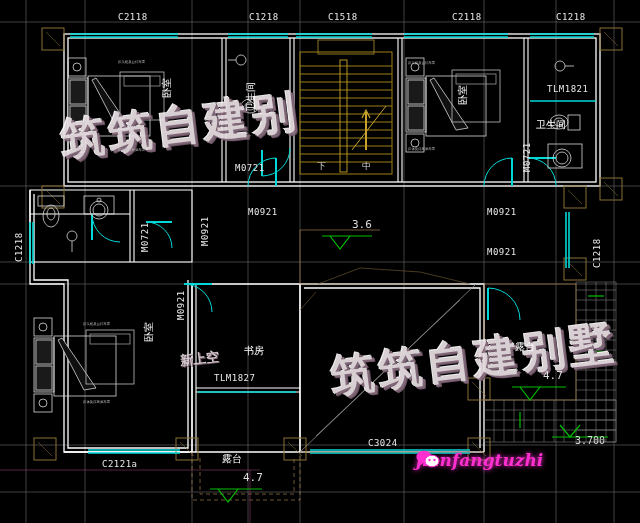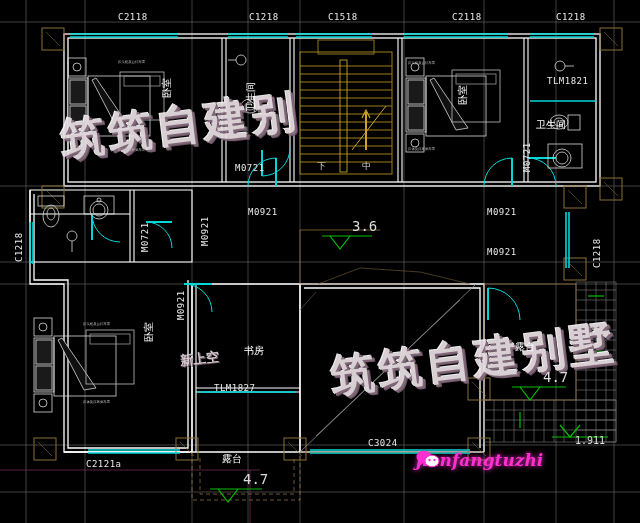--- a/index.html
+++ b/index.html
@@ -8,21 +8,21 @@
   #plan{position:relative;width:640px;height:523px;background:#000;}
   #plan svg{position:absolute;left:0;top:0;}
 
   
   .lbl{position:absolute;color:#e8e8e8;font-size:9px;letter-spacing:.5px;
        white-space:nowrap;font-family:"DejaVu Sans Mono","Liberation Mono",monospace;}
   .lbl.v{transform-origin:0 0;transform:rotate(-90deg);}
   .cn{position:absolute;color:#ffffff;font-size:10px;white-space:nowrap;
       font-family:"DejaVu Sans","Liberation Sans",sans-serif;}
   .cn.v{transform-origin:0 0;transform:rotate(-90deg);}
-  .elev{position:absolute;color:#dcdcdc;font-size:14px;white-space:nowrap;
+  .elev{position:absolute;color:#dcdcdc;font-size:11px;white-space:nowrap;
         font-family:"DejaVu Sans Mono","Liberation Mono",monospace;}
   .tiny{position:absolute;color:#bdbdbd;font-size:3.4px;white-space:nowrap;
         font-family:"DejaVu Sans Mono","Liberation Mono",monospace;}
   .stairdir{position:absolute;color:#d8d8d8;font-size:9px;
             font-family:"DejaVu Sans","Liberation Sans",sans-serif;}
 
   
   .wm{position:absolute;white-space:nowrap;font-weight:bold;
       font-family:"DejaVu Sans","Liberation Sans",sans-serif;
       color:#e9dfe4;
@@ -383,47 +383,47 @@
   <span class="bt">jianfangtuzhi</span>
 </div>
 
 <div class="lbl" style="left:118px;top:12px">C2118</div>
 <div class="lbl" style="left:249px;top:12px">C1218</div>
 <div class="lbl" style="left:328px;top:12px">C1518</div>
 <div class="lbl" style="left:452px;top:12px">C2118</div>
 <div class="lbl" style="left:556px;top:12px">C1218</div>
 <div class="lbl v" style="left:14px;top:262px">C1218</div>
 <div class="lbl v" style="left:592px;top:268px">C1218</div>
-<div class="lbl" style="left:86px;top:459px">C2121a</div>
+<div class="lbl" style="left:102px;top:459px">C2121a</div>
 <div class="lbl" style="left:368px;top:438px">C3024</div>
 
 <div class="lbl" style="left:235px;top:163px">M0721</div>
 <div class="lbl" style="left:248px;top:207px">M0921</div>
 <div class="lbl v" style="left:140px;top:252px">M0721</div>
 <div class="lbl v" style="left:200px;top:246px">M0921</div>
 <div class="lbl v" style="left:176px;top:320px">M0921</div>
 <div class="lbl v" style="left:522px;top:172px">M0721</div>
 <div class="lbl" style="left:487px;top:207px">M0921</div>
 <div class="lbl" style="left:487px;top:247px">M0921</div>
-<div class="lbl" style="left:547px;top:76px">TLM1821</div>
-<div class="lbl" style="left:214px;top:383px">TLM1827</div>
+<div class="lbl" style="left:547px;top:84px">TLM1821</div>
+<div class="lbl" style="left:214px;top:373px">TLM1827</div>
 
 <div class="cn v" style="left:160px;top:98px">卧室</div>
 <div class="cn v" style="left:244px;top:112px">卫生间</div>
 <div class="cn v" style="left:456px;top:105px">卧室</div>
 <div class="cn" style="left:536px;top:118px">卫生间</div>
 <div class="cn v" style="left:142px;top:342px">卧室</div>
 <div class="cn" style="left:244px;top:344px">书房</div>
 <div class="cn" style="left:222px;top:452px">露台</div>
 <div class="cn" style="left:515px;top:340px">露台</div>
 
 <div class="elev" style="left:352px;top:218px">3.6</div>
 <div class="elev" style="left:243px;top:471px">4.7</div>
 <div class="elev" style="left:543px;top:369px">4.7</div>
-<div class="elev" style="left:575px;top:435px;font-size:10px">1.911</div>
+<div class="elev" style="left:575px;top:435px;font-size:10px">3.700</div>
 
 <div class="stairdir" style="left:317px;top:160px">下</div>
 <div class="stairdir" style="left:362px;top:160px">中</div>
 
 <div class="tiny" style="left:118px;top:60px">床头柜及台灯布置</div>
 <div class="tiny" style="left:118px;top:148px">床体及床尾凳布置</div>
 <div class="tiny" style="left:408px;top:61px">床头柜及台灯布置</div>
 <div class="tiny" style="left:408px;top:147px">床体及床尾凳布置</div>
 <div class="tiny" style="left:83px;top:322px">床头柜及台灯布置</div>
 <div class="tiny" style="left:83px;top:400px">床体及床尾凳布置</div>

